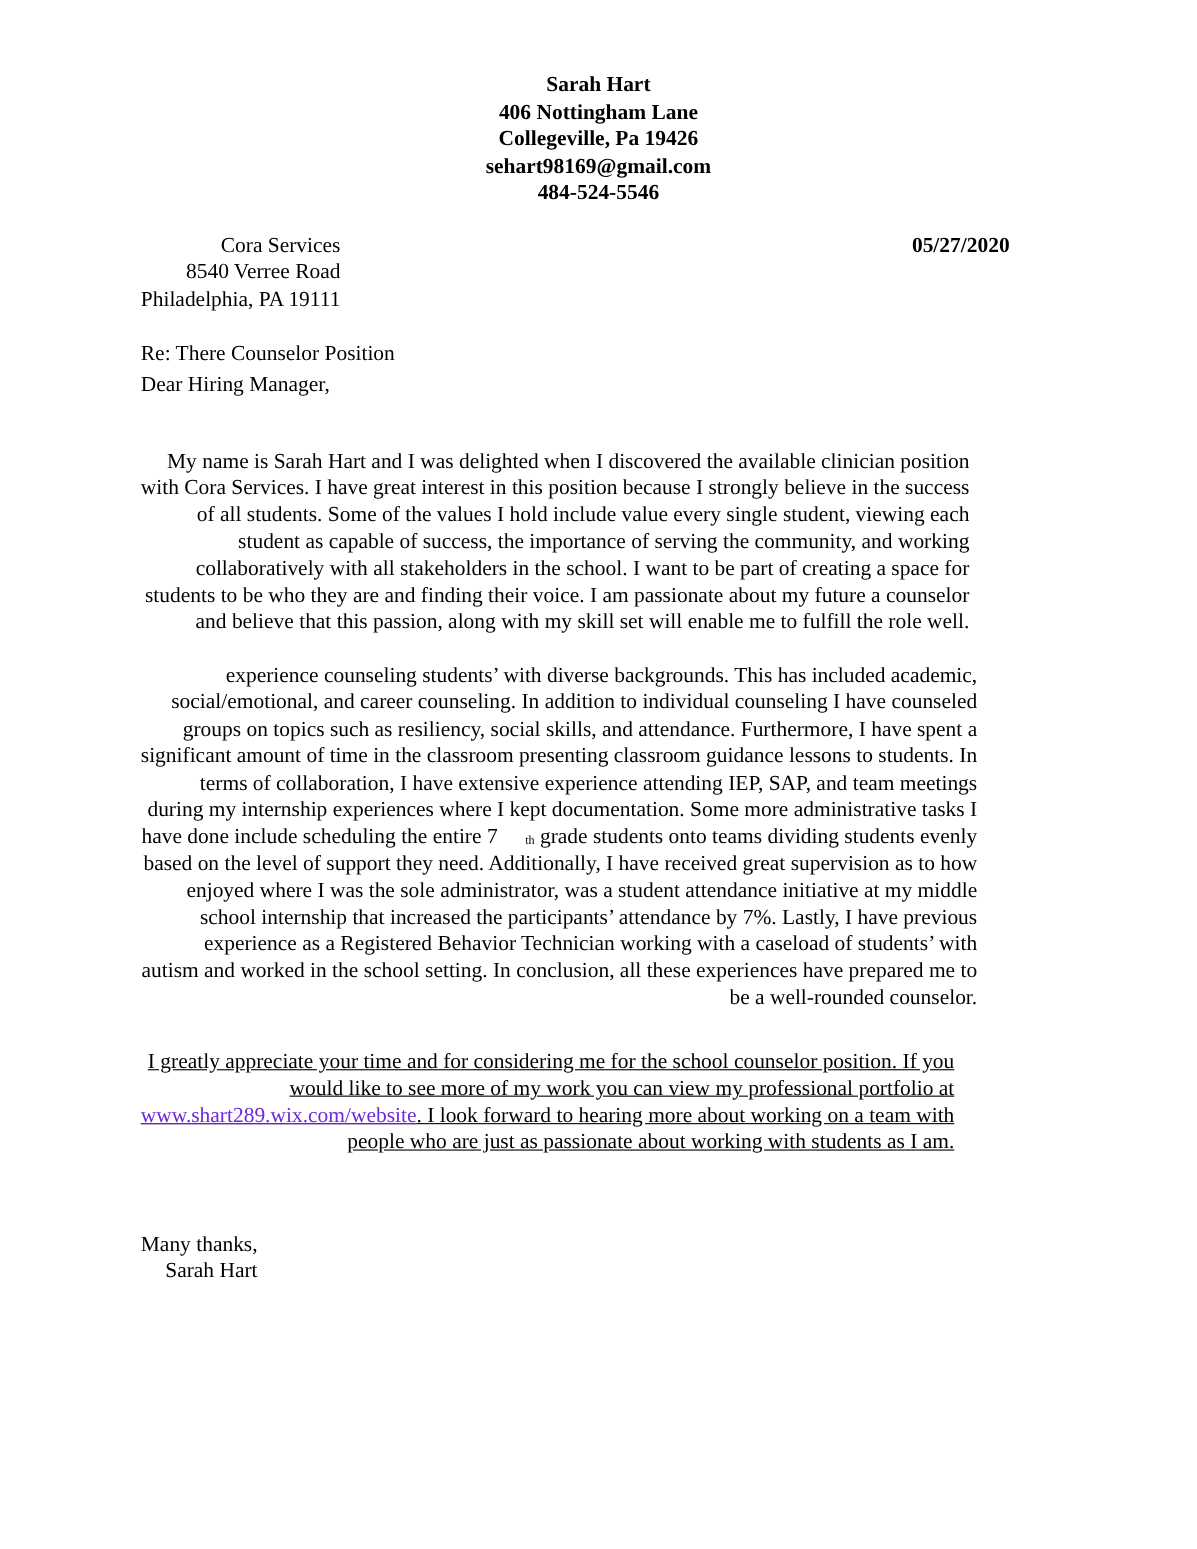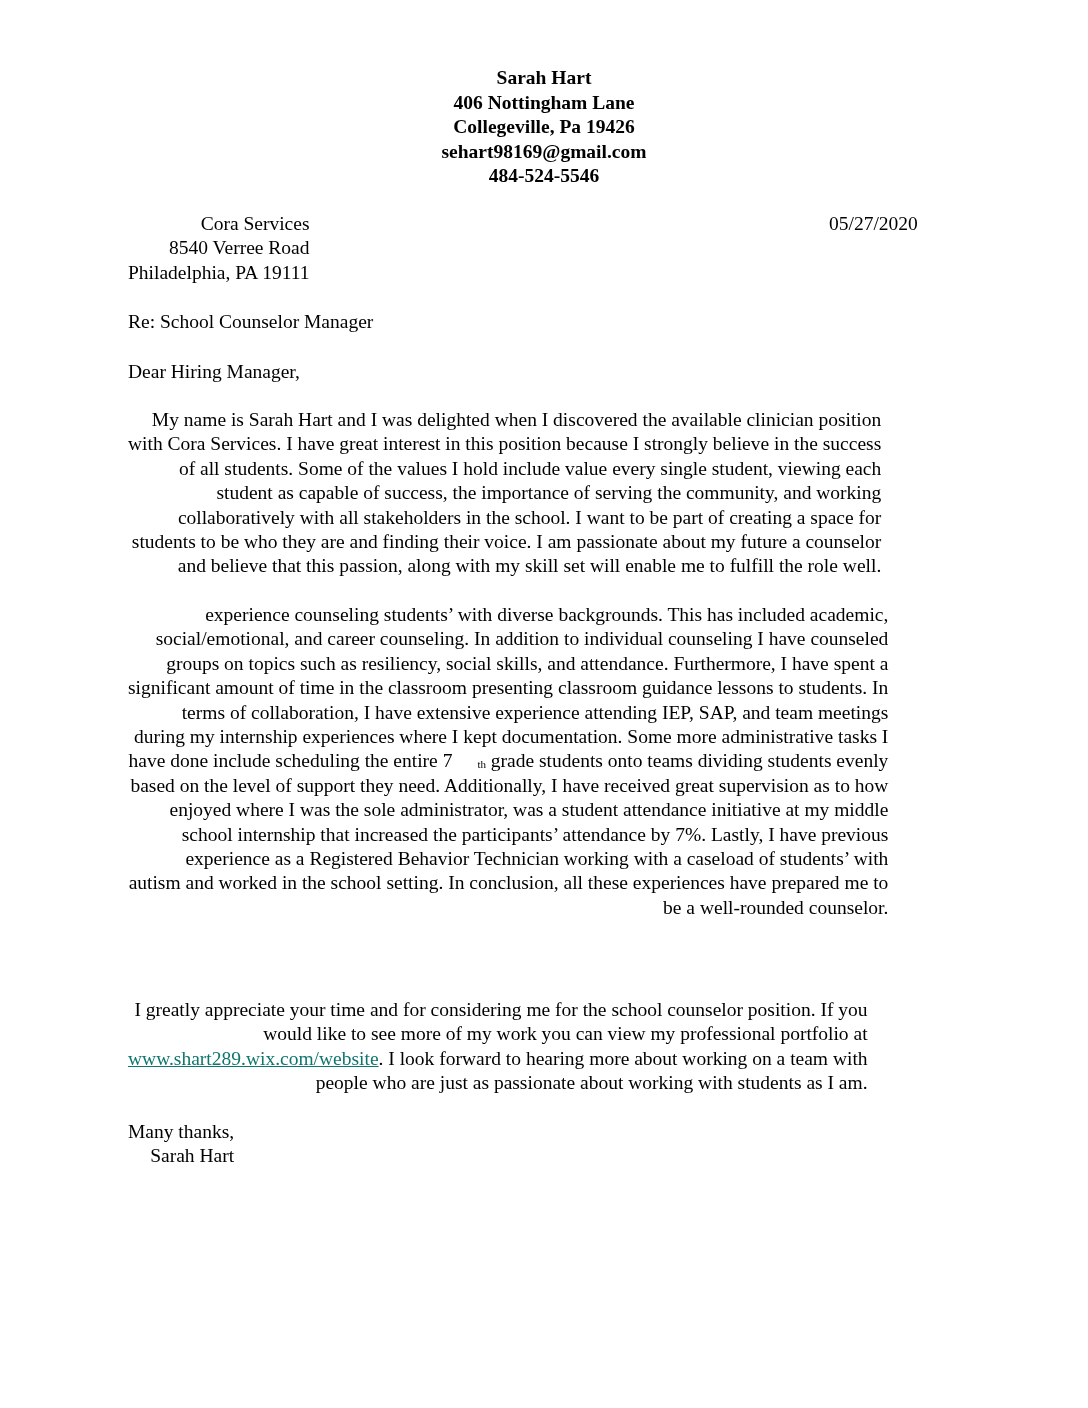--- a/index.html
+++ b/index.html
@@ -4,22 +4,22 @@
 <style>
   html, body { margin: 0; padding: 0; background: #ffffff; }
   body { width: 1088px; height: 1408px; position: relative; overflow: hidden;
          font-family: "Liberation Serif", "DejaVu Serif", serif; color: #000; }
   .page { position: absolute; left: 0; top: 0; width: 1088px; height: 1408px; background: #fff; }
   .header { position: absolute; left: 0; width: 1088px; top: 66px; text-align: center;
             font-weight: bold; font-size: 19.5px; line-height: 24.6px; }
   .header div { white-space: nowrap; }
   .block { position: absolute; left: 128px; font-size: 19.5px; line-height: 24.4px; white-space: nowrap; }
   .line { white-space: nowrap; height: 24.4px; text-align: right; }
-  .date { position: absolute; left: 829px; top: 212px; font-size: 19.5px; line-height: 24.4px; }
-  .link { color: #0f766e; text-decoration: underline; }
+  .date { position: absolute; left: 829px; top: 212px; font-size: 19.5px; line-height: 24.4px; font-weight: bold; }
+  .link { color: #6d28d9; text-decoration: underline; }
   sub.th { font-size: 11px; vertical-align: -1px; margin-left: 25px; }
 </style>
 </head>
 <body>
 
 <div class="page">
 
   <div class="header">
     <div>Sarah Hart</div>
     <div>406 Nottingham Lane</div>
@@ -29,23 +29,23 @@
   </div>
 
   <div class="block" style="top:212px;">
     <div class="line">Cora Services</div>
     <div class="line">8540 Verree Road</div>
     <div class="line">Philadelphia, PA 19111</div>
   </div>
 
   <div class="date">05/27/2020</div>
 
-  <div class="block" style="top:310px;">Re: School Counselor Manager</div>
+  <div class="block" style="top:310px;">Re: There Counselor Position</div>
 
-  <div class="block" style="top:360px;">Dear Hiring Manager,</div>
+  <div class="block" style="top:338px;">Dear Hiring Manager,</div>
 
   <div class="block" style="top:408px;">
     <div class="line">My name is Sarah Hart and I was delighted when I discovered the available clinician position</div>
     <div class="line">with Cora Services. I have great interest in this position because I strongly believe in the success</div>
     <div class="line">of all students. Some of the values I hold include value every single student, viewing each</div>
     <div class="line">student as capable of success, the importance of serving the community, and working</div>
     <div class="line">collaboratively with all stakeholders in the school. I want to be part of creating a space for</div>
     <div class="line">students to be who they are and finding their voice. I am passionate about my future a counselor</div>
     <div class="line">and believe that this passion, along with my skill set will enable me to fulfill the role well.</div>
   </div>
@@ -59,21 +59,21 @@
     <div class="line">during my internship experiences where I kept documentation. Some more administrative tasks I</div>
     <div class="line"><span>have done include scheduling the entire 7</span><sub class="th">th</sub><span> grade students onto teams dividing students evenly</span></div>
     <div class="line">based on the level of support they need. Additionally, I have received great supervision as to how</div>
     <div class="line">enjoyed where I was the sole administrator, was a student attendance initiative at my middle</div>
     <div class="line">school internship that increased the participants’ attendance by 7%. Lastly, I have previous</div>
     <div class="line">experience as a Registered Behavior Technician working with a caseload of students’ with</div>
     <div class="line">autism and worked in the school setting. In conclusion, all these experiences have prepared me to</div>
     <div class="line">be a well-rounded counselor.</div>
   </div>
 
-  <div class="block" style="top:998px;">
+  <div class="block" style="top:954px;text-decoration:underline;">
     <div class="line">I greatly appreciate your time and for considering me for the school counselor position. If you</div>
     <div class="line">would like to see more of my work you can view my professional portfolio at</div>
     <div class="line"><a class="link">www.shart289.wix.com/website</a><span>. I look forward to hearing more about working on a team with</span></div>
     <div class="line">people who are just as passionate about working with students as I am.</div>
   </div>
 
   <div class="block" style="top:1120px;">
     <div class="line">Many thanks,</div>
     <div class="line">Sarah Hart</div>
   </div>

